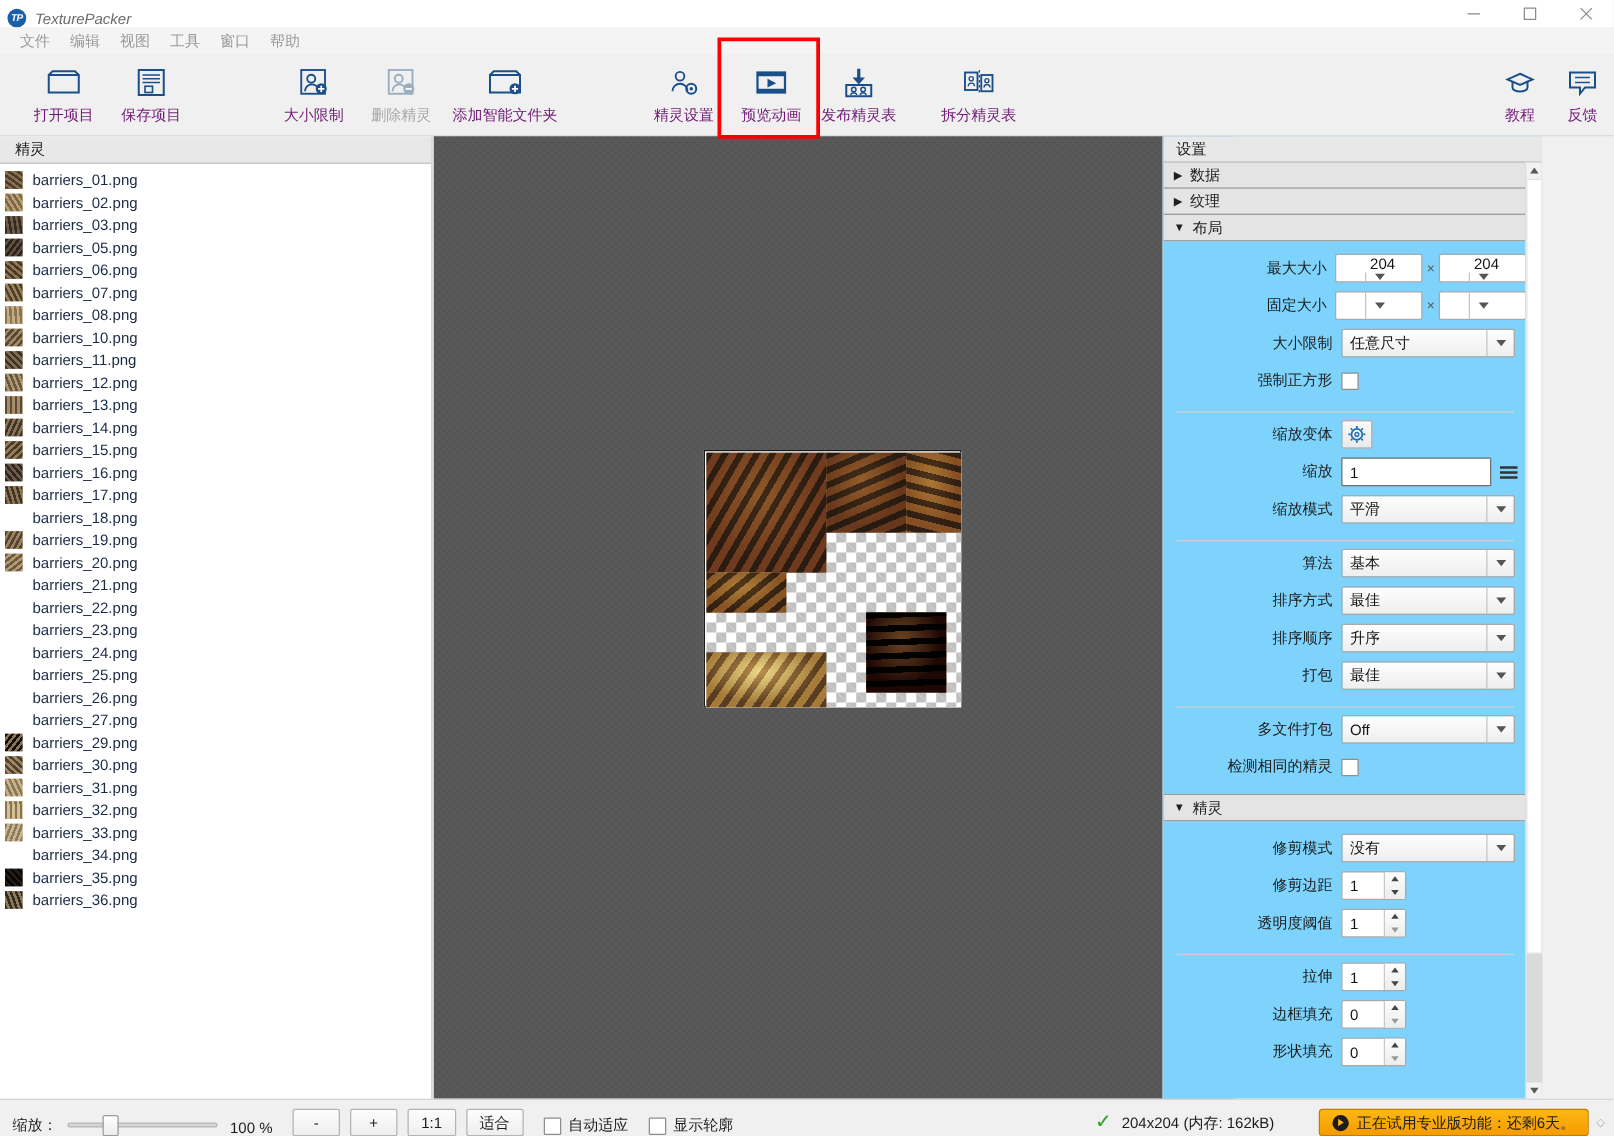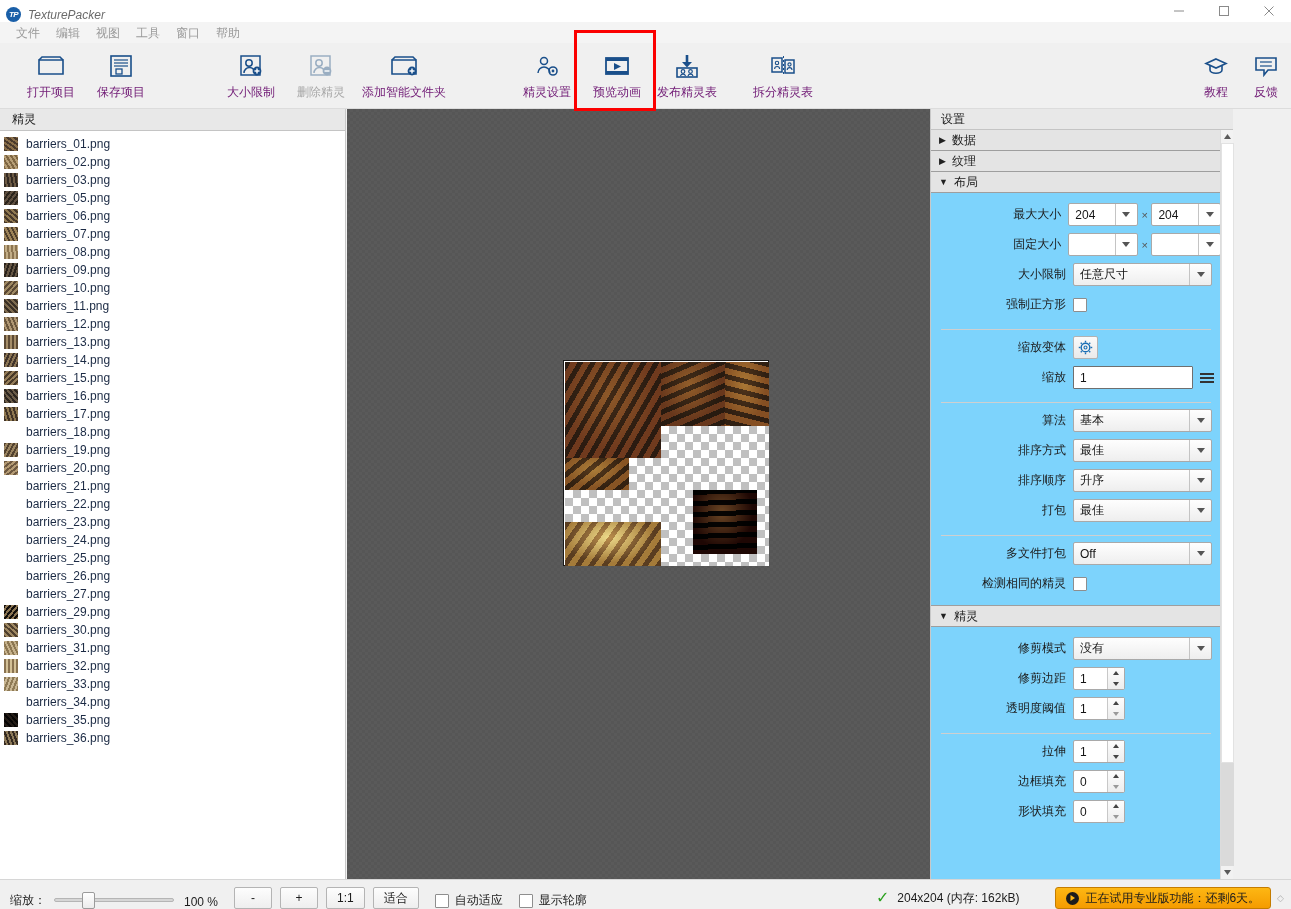--- a/index.html
+++ b/index.html
@@ -148,21 +148,21 @@
   .combo .val { padding-left: 6px; font-size: 12px; color: #141414; flex: 1; }
   .combo .arrow-box {
     width: 22px; height: 21px; display: flex; align-items: center; justify-content: center;
     border-left: 1px solid #c4c4c4;
   }
   .combo .arrow {
     width: 0; height: 0; border-left: 4px solid transparent;
     border-right: 4px solid transparent; border-top: 5px solid #555;
   }
   .combo.wide { width: 139px; }
-  .combo.small { width: 72px; background: #ffffff; }
+  .combo.small { width: 72px; background: #ffffff; flex-direction: column; }
   .combo.small .val { background: transparent; }
   .xsep { width: 14px; text-align: center; font-size: 11px; color: #555; }
 
   .spin {
     width: 52px; height: 23px; border: 1px solid #a9a9a9; background: #fff;
     display: flex; align-items: center; position: relative; border-radius: 2px;
   }
   .spin .val { padding-left: 6px; font-size: 12px; color: #141414; }
   .spin .btns {
     position: absolute; right: 0; top: 0; width: 17px; height: 21px;
@@ -467,24 +467,20 @@
           <div class="sp-thumb" style="background: repeating-linear-gradient(40deg, rgb(70, 55, 41) 0px, rgb(70, 55, 41) 2px, rgb(143, 120, 80) 2px, rgb(143, 120, 80) 4px), rgb(143, 120, 80);"></div>
           <div class="sp-name">barriers_06.png</div>
         </div>
         <div class="sp-row">
           <div class="sp-thumb" style="background: repeating-linear-gradient(63deg, rgb(78, 62, 43) 0px, rgb(78, 62, 43) 2px, rgb(157, 131, 88) 2px, rgb(157, 131, 88) 4px), rgb(157, 131, 88);"></div>
           <div class="sp-name">barriers_07.png</div>
         </div>
         <div class="sp-row">
           <div class="sp-thumb" style="background: repeating-linear-gradient(86deg, rgb(140, 116, 80) 0px, rgb(140, 116, 80) 2px, rgb(194, 173, 134) 2px, rgb(194, 173, 134) 4px), rgb(194, 173, 134);"></div>
           <div class="sp-name">barriers_08.png</div>
-        </div>
-        <div class="sp-row">
-          <div class="sp-thumb" style="background: repeating-linear-gradient(109deg, rgb(42, 35, 28) 0px, rgb(42, 35, 28) 2px, rgb(101, 86, 68) 2px, rgb(101, 86, 68) 4px), rgb(101, 86, 68);"></div>
-          <div class="sp-name">barriers_09.png</div>
         </div>
         <div class="sp-row">
           <div class="sp-thumb" style="background: repeating-linear-gradient(132deg, rgb(89, 71, 51) 0px, rgb(89, 71, 51) 2px, rgb(160, 138, 99) 2px, rgb(160, 138, 99) 4px), rgb(160, 138, 99);"></div>
           <div class="sp-name">barriers_10.png</div>
         </div>
         <div class="sp-row">
           <div class="sp-thumb" style="background: repeating-linear-gradient(45deg, rgb(58, 47, 36) 0px, rgb(58, 47, 36) 2px, rgb(125, 106, 78) 2px, rgb(125, 106, 78) 4px), rgb(125, 106, 78);"></div>
           <div class="sp-name">barriers_11.png</div>
         </div>
         <div class="sp-row">
@@ -695,20 +691,29 @@
         <div class="txtfield" style="width:120px">
           <span class="val">1</span>
         </div>
         <div class="menu-glyph">
           <span></span>
             <span></span>
             <span></span>
         </div>
       </div>
 
+      <div class="row">
+        <div class="lbl">缩放模式</div>
+        <div class="combo wide">
+          <span class="val">平滑</span>
+          <span class="arrow-box">
+              <span class="arrow"></span>
+            </span>
+        </div>
+      </div>
 
       <div class="divider"></div>
 
       <div class="row">
         <div class="lbl">算法</div>
         <div class="combo wide">
           <span class="val">基本</span>
           <span class="arrow-box">
               <span class="arrow"></span>
             </span>

